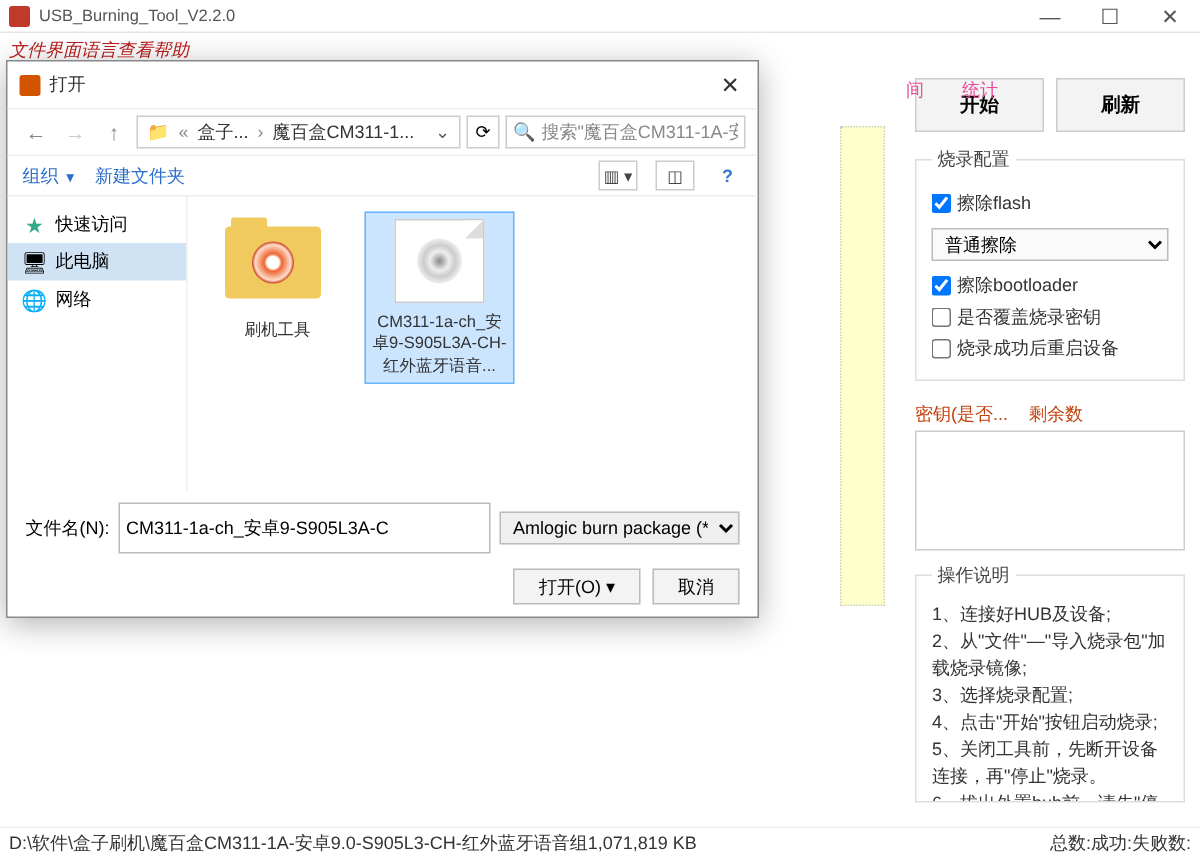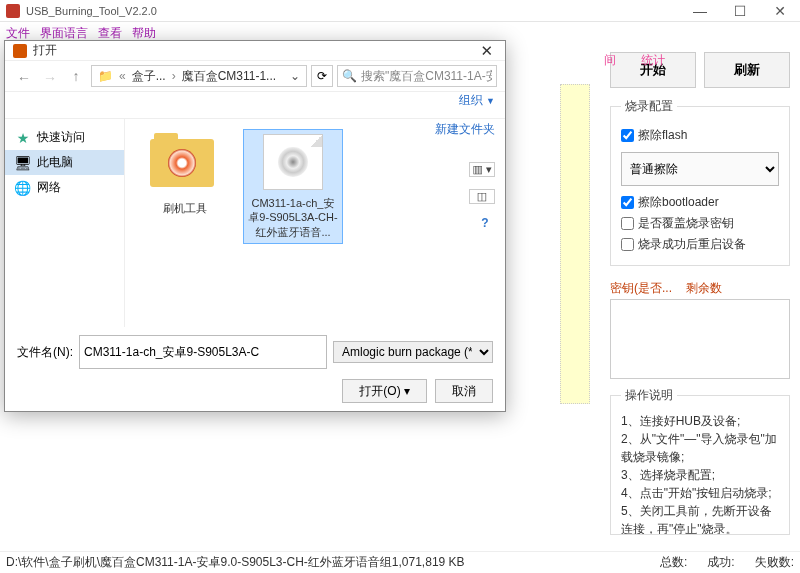--- a/index.html
+++ b/index.html
@@ -5,61 +5,61 @@
 * { box-sizing: border-box; margin: 0; padding: 0; font-family: "Microsoft YaHei", Arial, sans-serif; }
 body { background: #fff; width: 800px; height: 573px; overflow: hidden; position: relative; font-size: 12px; }
 
 
 .main-titlebar { height: 22px; background: #fff; border-bottom: 1px solid #e5e5e5; display: flex; align-items: center; padding: 0 6px; position: relative; }
 .main-titlebar .icon { width: 14px; height: 14px; background: #c0392b; border-radius: 2px; margin-right: 6px; }
 .main-titlebar .title { color: #555; font-size: 11px; }
 .win-controls { position: absolute; right: 0; top: 0; display: flex; }
 .win-controls div { width: 40px; height: 22px; display: flex; align-items: center; justify-content: center; color: #555; cursor: pointer; font-size: 14px; }
 
-.menubar { height: 22px; display: flex; align-items: center; padding: 0 6px; gap: 10px; color: #a21caf; font-size: 12px; }
+.menubar { height: 22px; display: flex; align-items: center; padding: 0 6px; gap: 0; color: #b91c1c; font-size: 12px; font-style: italic; }
 .menubar span { cursor: pointer; }
 
 .content { display: flex; height: calc(100% - 22px - 22px - 22px); }
 .left-panel { flex: 1; padding: 10px; position: relative; }
 .right-panel { width: 200px; padding: 8px 10px; display: flex; flex-direction: column; }
 
 .top-right-buttons { display: flex; gap: 8px; margin-bottom: 10px; font-weight: bold; }
 .big-btn { flex: 1; height: 36px; border: 1px solid #ccc; background: #f3f3f3; display: flex; align-items: center; justify-content: center; font-size: 13px; cursor: pointer; }
 
 .yellow-box { position: absolute; top: 40px; left: 560px; width: 30px; height: 320px; background: #ffc; border: 1px dotted #ccc; }
 
 fieldset { border: 1px solid #ddd; padding: 8px 10px; margin-bottom: 8px; }
 fieldset legend { color: #444; font-size: 12px; padding: 0 4px; }
 .chk-row { display: flex; align-items: center; gap: 4px; margin: 4px 0; color: #333; }
 .chk-row input { margin: 0; }
-select.erase { width: 100%; height: 34px; border: 1px solid #bbb; background: #fafafa; font-size: 12px; padding: 0 4px; margin: 4px 0; }
+select.erase { width: 100%; height: 22px; border: 1px solid #bbb; background: #fafafa; font-size: 12px; padding: 0 4px; margin: 4px 0; }
 
 .key-header { display: flex; gap: 14px; margin-top: 6px; font-size: 12px; color: #c2410c; }
 .key-list { border: 1px solid #ccc; height: 80px; margin-top: 2px; background: #fff; }
 
 .instructions { font-size: 12px; line-height: 1.5; color: #333; }
 
 .statusbar { position: absolute; bottom: 0; left: 0; right: 0; height: 22px; display: flex; align-items: center; padding: 0 6px; font-size: 12px; color: #333; border-top: 1px solid #eee; justify-content: space-between; }
 
 
 .dialog { position: absolute; top: 40px; left: 4px; width: 502px; height: 372px; background: #fff; border: 1px solid #888; box-shadow: 0 4px 20px rgba(0,0,0,0.3); display: flex; flex-direction: column; }
-.dlg-titlebar { height: 20px; display: flex; align-items: center; padding: 0 8px; border-bottom: 1px solid #eee; }
+.dlg-titlebar { height: 32px; display: flex; align-items: center; padding: 0 8px; border-bottom: 1px solid #eee; }
 .dlg-titlebar .dicon { width: 14px; height: 14px; background: #d35400; border-radius: 2px; margin-right: 6px; }
 .dlg-titlebar .dtitle { font-size: 12px; color: #333; flex: 1; }
 .dlg-close { font-size: 15px; color: #333; cursor: pointer; padding: 0 4px; }
 
 .dlg-nav { height: 30px; display: flex; align-items: center; padding: 0 8px; gap: 4px; }
 .nav-arrow { width: 22px; height: 22px; display: flex; align-items: center; justify-content: center; color: #888; cursor: pointer; font-size: 14px; }
 .breadcrumb { flex: 1; height: 22px; border: 1px solid #ccc; display: flex; align-items: center; padding: 0 6px; gap: 6px; font-size: 12px; color: #333; overflow: hidden; }
 .breadcrumb span.sep { color: #888; }
 .breadcrumb .dropdown { margin-left: auto; color: #555; }
 .refresh-btn { width: 22px; height: 22px; border: 1px solid #ccc; display: flex; align-items: center; justify-content: center; cursor: pointer; }
 .search-box { width: 160px; height: 22px; border: 1px solid #ccc; display: flex; align-items: center; padding: 0 4px; gap: 4px; color: #888; font-size: 12px; }
 
-.dlg-toolbar { height: 28px; border-top: 1px solid #eee; border-bottom: 1px solid #eee; display: flex; align-items: flex-end; padding: 0 10px; gap: 12px; font-size: 12px; flex-direction: column; }
+.dlg-toolbar { height: 28px; border-top: 1px solid #eee; border-bottom: 1px solid #eee; display: flex; align-items: center; padding: 0 10px; gap: 12px; font-size: 12px; }
 .dlg-toolbar .link { color: #2a6ec9; cursor: pointer; }
 .dlg-toolbar .link .caret { font-size: 9px; }
 .dlg-toolbar .spacer { flex: 1; }
 .view-btn { width: 26px; height: 20px; border: 1px solid #ccc; display: flex; align-items: center; justify-content: center; font-size: 11px; color: #444; cursor: pointer; }
 .help-btn { width: 20px; height: 20px; display: flex; align-items: center; justify-content: center; color: #37c; font-weight: bold; cursor: pointer; }
 
 .dlg-body { flex: 1; display: flex; overflow: hidden; }
 .dlg-sidebar { width: 120px; border-right: 1px solid #eee; padding: 6px 0; }
 .sb-item { display: flex; align-items: center; gap: 6px; padding: 4px 10px; font-size: 12px; cursor: pointer; }
 .sb-item.sel { background: #d0e3f5; }
@@ -157,21 +157,21 @@
         <div>4、点击"开始"按钮启动烧录;</div>
         <div>5、关闭工具前，先断开设备连接，再"停止"烧录。</div>
         <div>6、拔出外置hub前，请先"停止"烧录并关闭工具。</div>
       </div>
     </fieldset>
   </div>
 </div>
 
 <div class="statusbar">
   <span style="overflow:hidden; white-space:nowrap; text-overflow:ellipsis; max-width:480px;">D:\软件\盒子刷机\魔百盒CM311-1A-安卓9.0-S905L3-CH-红外蓝牙语音组1,071,819 KB</span>
-  <span style="display:flex; gap:20px;">
+  <span style="display:flex; ">
     <span>总数:</span>
     <span>成功:</span>
     <span>失败数:</span>
   </span>
 </div>
 
 <div class="dialog">
   <div class="dlg-titlebar">
     <div class="dicon"></div>
     <div class="dtitle">打开</div>

